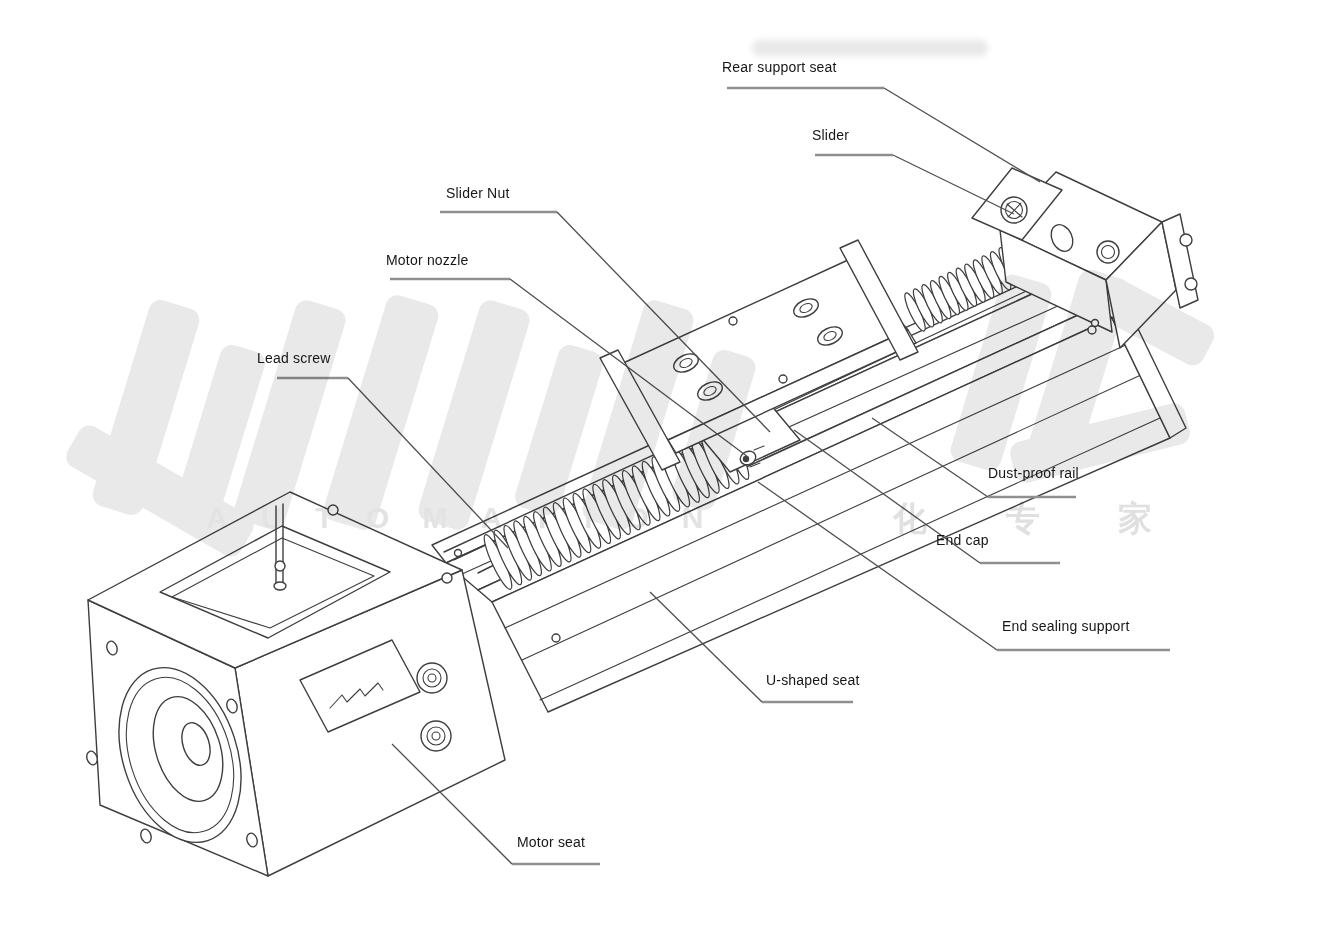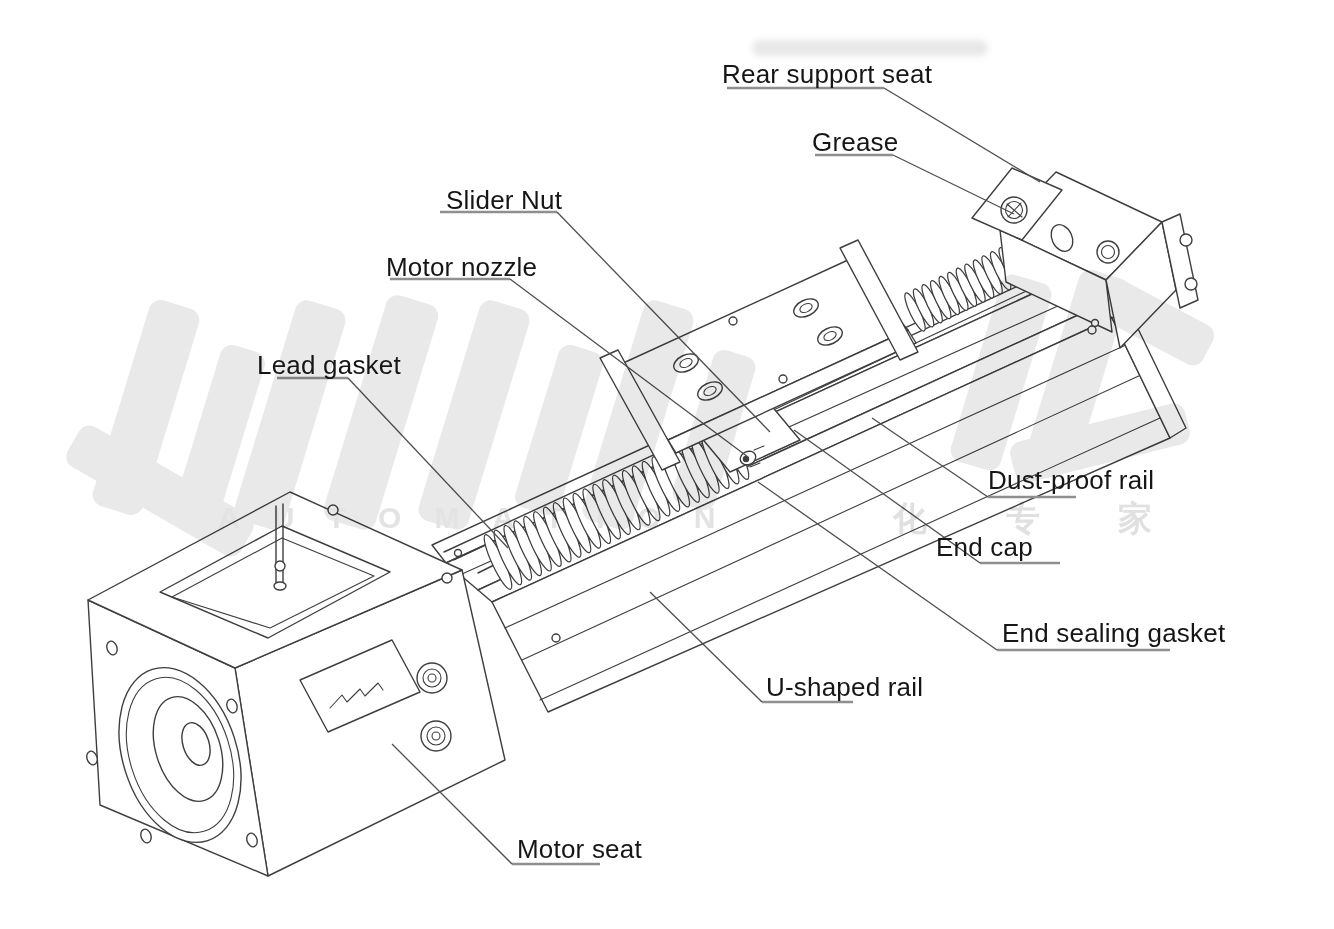--- a/index.html
+++ b/index.html
@@ -8,28 +8,28 @@
   
   #drawing{position:absolute;left:0;top:0;z-index:1;}
   #drawing .p{fill:#ffffff;stroke:#3e3e3e;stroke-width:1.4;stroke-linejoin:round;}
   #drawing .l{fill:none;stroke:#3e3e3e;stroke-width:1.4;stroke-linecap:round;stroke-linejoin:round;}
   #drawing .thin{stroke-width:1.1;}
   #drawing .dark{fill:#3e3e3e;stroke:none;}
   #drawing g[data-coil] ellipse{fill:#ffffff;stroke:#3e3e3e;stroke-width:1.25;}
   #drawing .ldru{fill:none;stroke:#8f8f8f;stroke-width:2.4;}
   #drawing .ldrd{fill:none;stroke:#4f4f4f;stroke-width:1.3;}
   
-  .label{position:absolute;z-index:4;font-size:26px;color:#161616;white-space:nowrap;
+  .label{position:absolute;z-index:4;font-size:14px;color:#161616;white-space:nowrap;
          letter-spacing:0.2px;}
   
   #watermark{position:absolute;left:0;top:0;width:100%;height:100%;z-index:2;
              pointer-events:none;mix-blend-mode:multiply;}
   .wm-bar{position:absolute;background:#e9e9e9;border-radius:12px;}
   .wm-row{position:absolute;left:206px;top:501px;font-size:30px;font-weight:bold;
-          letter-spacing:33px;color:#e3e3e3;white-space:nowrap;margin-left:12px;}
+          letter-spacing:33px;color:#e3e3e3;white-space:nowrap;}
   .wm-cn{position:absolute;top:496px;font-size:34px;font-weight:bold;color:#e0e0e0;}
   .wm-smudge{position:absolute;left:752px;top:40px;width:236px;height:16px;background:#e8e8e8;
              filter:blur(3px);border-radius:8px;}
 </style>
 </head>
 <body>
 
 <div id="stage">
 
   <svg id="drawing" width="1334" height="929" viewBox="0 0 1334 929">
@@ -259,23 +259,23 @@
     <div class="wm-bar" style="left:1052px;top:270px;width:52px;height:200px;transform:rotate(17deg)"></div>
     <div class="wm-bar" style="left:1095px;top:300px;width:120px;height:44px;transform:rotate(28deg)"></div>
     <div class="wm-bar" style="left:1010px;top:422px;width:180px;height:42px;transform:rotate(-14deg)"></div>
     <div class="wm-row">AUTOMATION</div>
     <span class="wm-cn" style="left:893px">化</span>
     <span class="wm-cn" style="left:1006px">专</span>
     <span class="wm-cn" style="left:1118px">家</span>
   </div>
 
   <div class="label" style="left:722px;top:59px">Rear support seat</div>
-  <div class="label" style="left:812px;top:127px">Grease</div>
+  <div class="label" style="left:812px;top:127px">Slider</div>
   <div class="label" style="left:446px;top:185px">Slider Nut</div>
   <div class="label" style="left:386px;top:252px">Motor nozzle</div>
-  <div class="label" style="left:257px;top:350px">Lead gasket</div>
+  <div class="label" style="left:257px;top:350px">Lead screw</div>
   <div class="label" style="left:988px;top:465px">Dust-proof rail</div>
   <div class="label" style="left:936px;top:532px">End cap</div>
-  <div class="label" style="left:1002px;top:618px">End sealing gasket</div>
-  <div class="label" style="left:766px;top:672px">U-shaped rail</div>
+  <div class="label" style="left:1002px;top:618px">End sealing support</div>
+  <div class="label" style="left:766px;top:672px">U-shaped seat</div>
   <div class="label" style="left:517px;top:834px">Motor seat</div>
 
 </div>
 
 </body></html>

